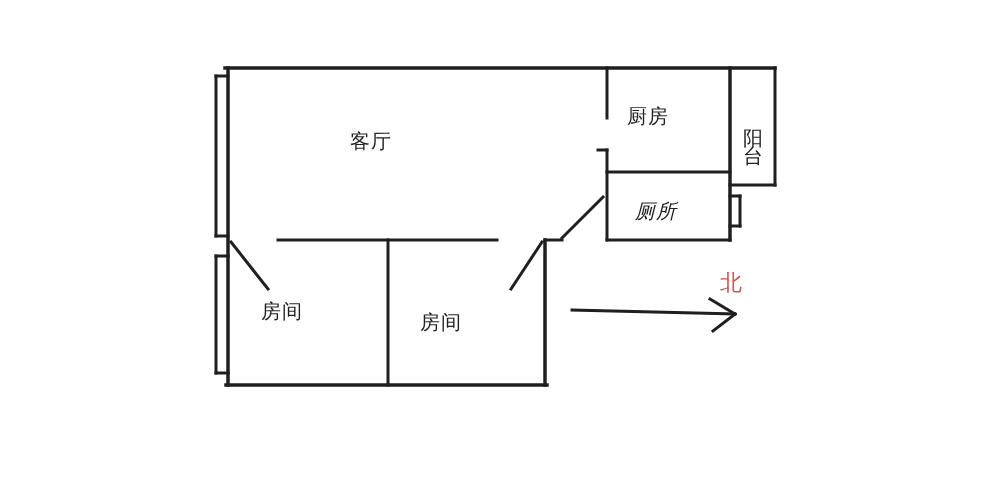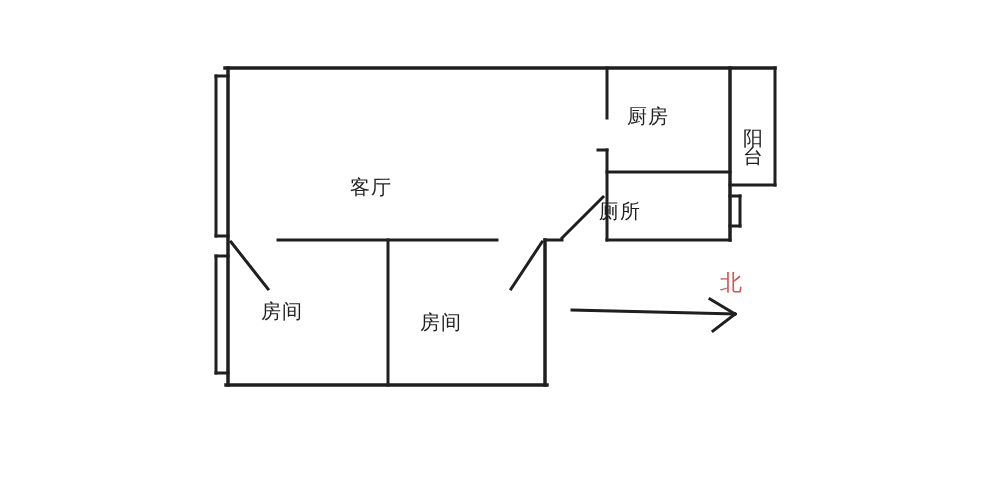--- a/index.html
+++ b/index.html
@@ -113,27 +113,27 @@
     </g>
 
     <g stroke-width="3">
       <line x1="572" y1="310" x2="735" y2="314"></line>
       <line x1="735" y1="314" x2="710" y2="299"></line>
       <line x1="735" y1="314" x2="713" y2="331"></line>
     </g>
 
   </svg>
 
-  <div class="room-label" style="left:371px; top:141px;margin-top:46px;">客厅</div>
+  <div class="room-label" style="left:371px; top:141px;">客厅</div>
 
   <div class="room-label" style="left:648px; top:116px;text-align:right;">厨房</div>
 
   <div class="vertical-label" style="left:754px; top:130px;">阳台</div>
 
-  <div class="room-label" style="left:620px; top:211px;">厕所</div>
+  <div class="room-label" style="left:656px; top:211px;font-style:italic;">厕所</div>
 
   <div class="room-label" style="left:282px; top:311px;">房间</div>
 
   <div class="room-label" style="left:441px; top:322px;">房间</div>
 
   <div class="north-label" style="left:731px; top:283px;">北</div>
 
 </div>
 
 </body></html>

